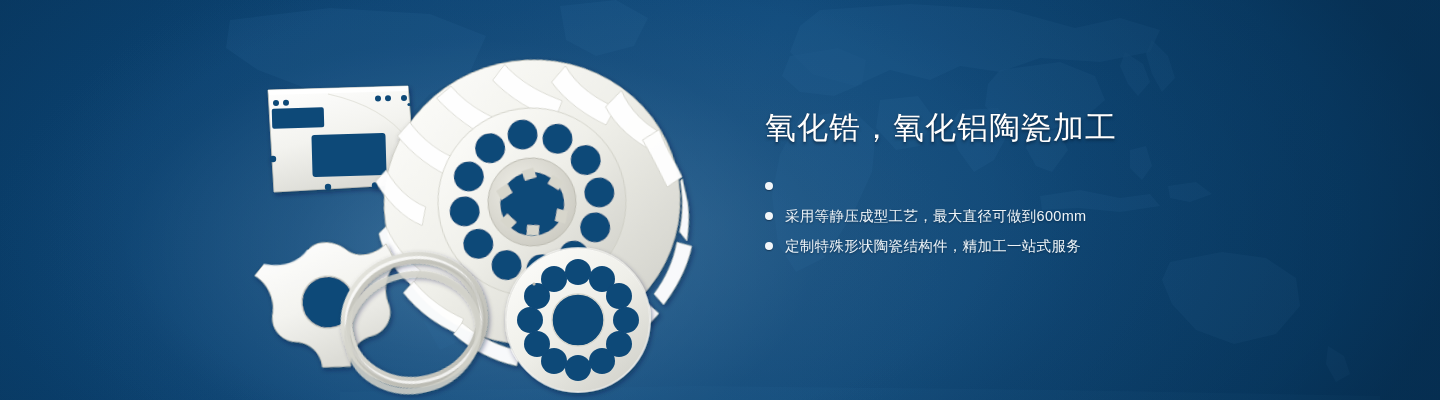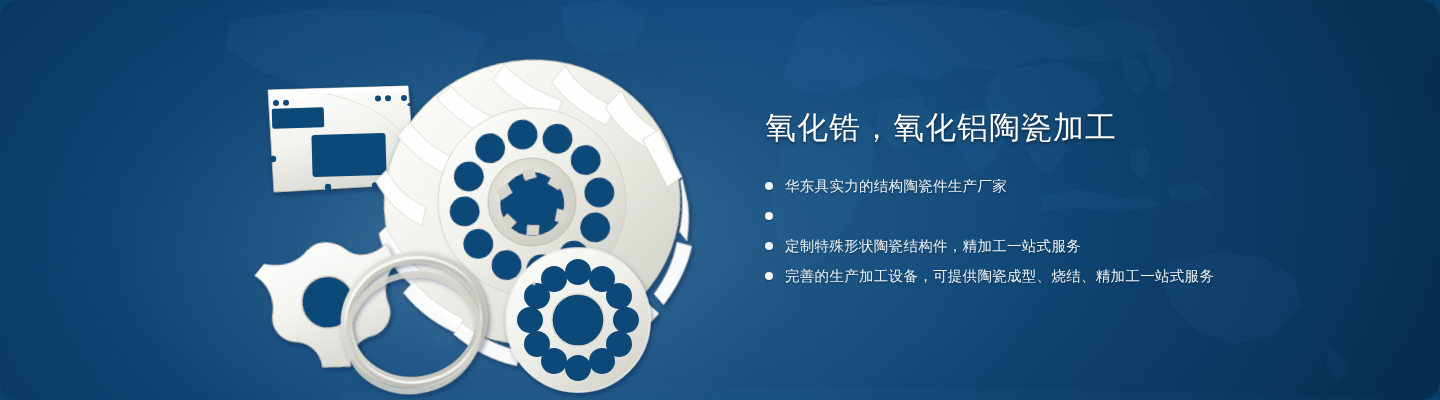--- a/index.html
+++ b/index.html
@@ -20,21 +20,20 @@
       radial-gradient(ellipse 560px 340px at 470px 250px,
         rgba(90,140,180,0.55) 0%,
         rgba(70,120,162,0.34) 32%,
         rgba(40,88,132,0.14) 62%,
         rgba(12,64,110,0.0) 86%),
       radial-gradient(ellipse 820px 520px at 700px 230px,
         rgba(62,112,152,0.40) 0%,
         rgba(40,88,132,0.16) 48%,
         rgba(9,64,109,0) 80%),
       linear-gradient(118deg, #0a3f6c 0%, #0b4474 26%, #0e4a7c 48%, #0b4473 70%, #083c67 100%);
-    border-radius: 19px;
   }
 
   
   .worldmap {
     position: absolute;
     inset: 0;
     opacity: 0.30;
     pointer-events: none;
   }
   .worldmap svg { display: block; width: 100%; height: 100%; }
@@ -300,29 +299,25 @@
       </g>
     </svg>
   </div>
 
   <div class="copy">
     <h1 class="headline">氧化锆，氧化铝陶瓷加工</h1>
 
     <ul class="bullets">
       <li>
         <span class="dot"></span>
-        <span class="btext">华东具实力的结构陶瓷件生产厂家</span>
       </li>
       <li>
         <span class="dot"></span>
+        <span class="btext">采用等静压成型工艺，最大直径可做到600mm</span>
       </li>
       <li>
         <span class="dot"></span>
         <span class="btext">定制特殊形状陶瓷结构件，精加工一站式服务</span>
       </li>
-      <li>
-        <span class="dot"></span>
-        <span class="btext">完善的生产加工设备，可提供陶瓷成型、烧结、精加工一站式服务</span>
-      </li>
     </ul>
   </div>
 
 </div>
 
 </body></html>

